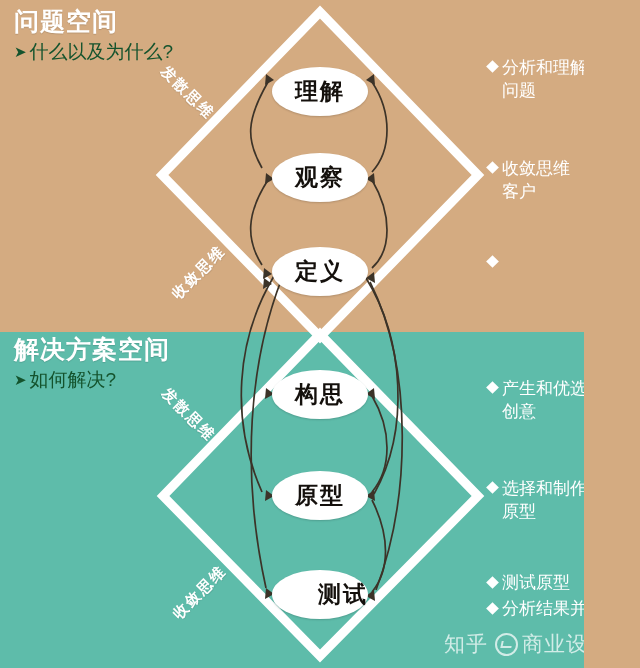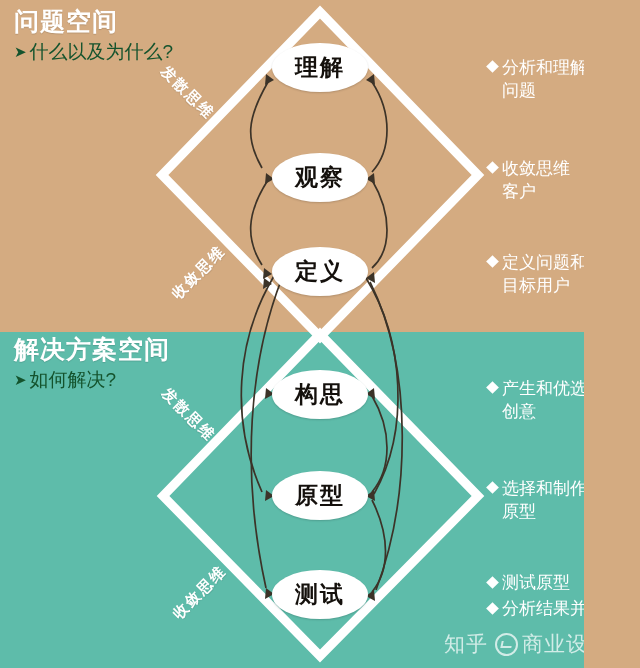--- a/index.html
+++ b/index.html
@@ -153,36 +153,36 @@
   <div class="diaglabel rot-up" style="left:168px;top:290px;">
     <span>收敛思维</span>
   </div>
   <div class="diaglabel rot-down" style="left:171px;top:384px;">
     <span>发散思维</span>
   </div>
   <div class="diaglabel rot-up" style="left:169px;top:610px;">
     <span>收敛思维</span>
   </div>
 
-  <div class="node" style="left:272px;top:43px;">
+  <div class="node" style="left:272px;top:67px;">
     <span>理解</span>
   </div>
   <div class="node" style="left:272px;top:153px;">
     <span>观察</span>
   </div>
   <div class="node" style="left:272px;top:247px;">
     <span>定义</span>
   </div>
   <div class="node" style="left:272px;top:370px;">
     <span>构思</span>
   </div>
   <div class="node" style="left:272px;top:471px;">
     <span>原型</span>
   </div>
-  <div class="node" style="left:272px;top:570px;">
+  <div class="node" style="left:272px;top:570px;justify-content:flex-end;">
     <span>测试</span>
   </div>
 
   <div class="bullet" style="top:56px;">
     <div class="row">
       <span class="dia"></span>
       <span class="txt">
         <span>分析和理解</span>
         <span class="l2">问题</span>
       </span>
@@ -195,24 +195,20 @@
       <span class="txt">
         <span>收敛思维</span>
         <span class="l2">客户</span>
       </span>
     </div>
   </div>
 
   <div class="bullet" style="top:251px;">
     <div class="row">
       <span class="dia"></span>
-      <span class="txt">
-        <span>定义问题和</span>
-        <span class="l2">目标用户</span>
-      </span>
     </div>
   </div>
 
   <div class="bullet" style="top:377px;">
     <div class="row">
       <span class="dia"></span>
       <span class="txt">
         <span>产生和优选</span>
         <span class="l2">创意</span>
       </span>

